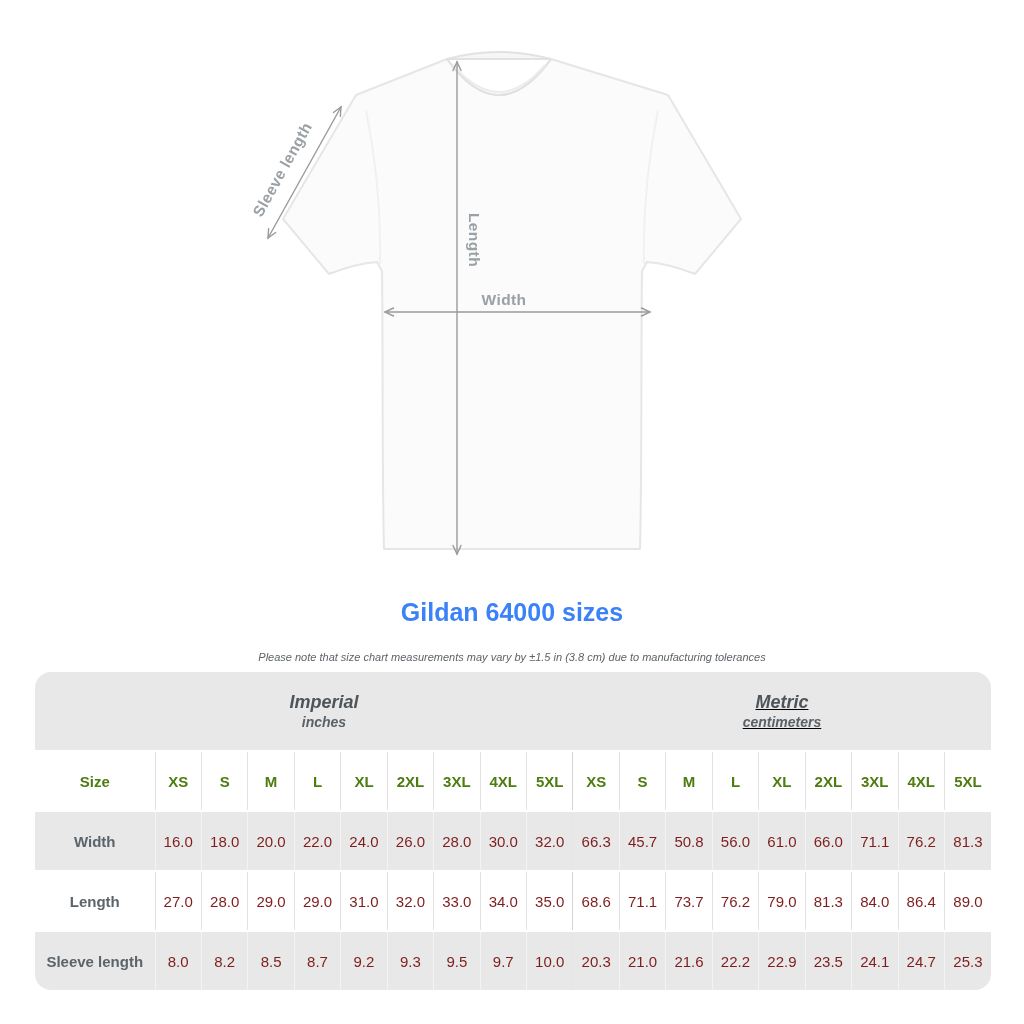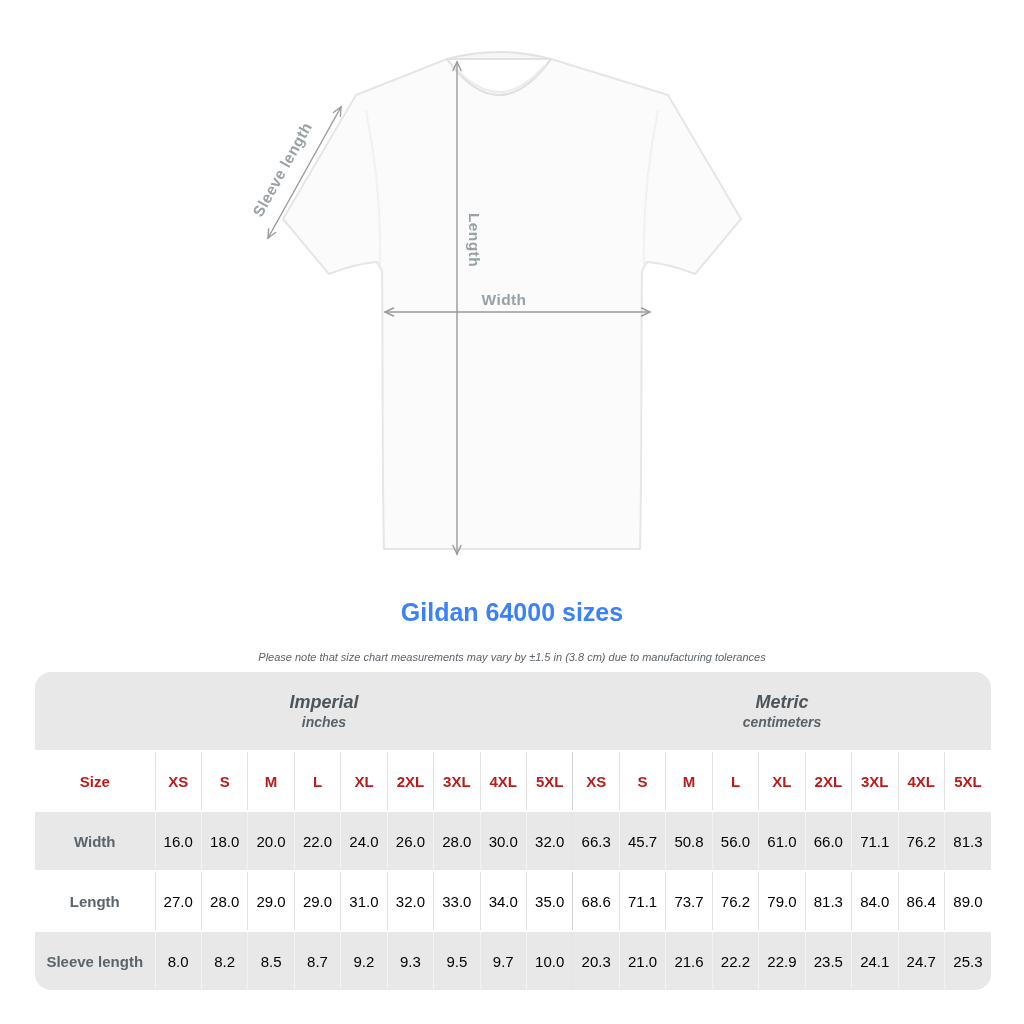--- a/index.html
+++ b/index.html
@@ -22,28 +22,28 @@
   
   .table-wrap{
     position:absolute;top:672px;left:35px;width:956px;
     border-radius:16px;overflow:hidden;background:#ffffff;
   }
   table{width:100%;border-collapse:collapse;table-layout:fixed;}
   col.label-col{width:120px;}
   th,td{text-align:center;vertical-align:middle;padding:0;font-size:15px;}
   .unit-row th{background:#e8e8e8;height:78px;vertical-align:middle;}
   .unit-row th.imperial{padding-left:40px;}
-  .unit-row th.metric{}
+  .unit-row th.metric{text-decoration:underline;}
   .unit-name{font-size:18px;font-weight:bold;font-style:italic;color:#4d555a;}
   .unit-sub{margin-top:1px;font-size:14px;font-style:italic;color:#5a6167;}
   .size-row th{background:#ffffff;height:58px;border-top:2px solid #ffffff;
-               font-weight:bold;color:#b91c1c;}
+               font-weight:bold;color:#4d7c0f;}
   tbody th,tbody td{height:58px;border-top:2px solid #ffffff;}
   tbody th.row-label{font-weight:bold;color:#5b646a;}
-  tbody td{color:#000000;font-weight:normal;}
+  tbody td{color:#7f1d1d;font-weight:normal;}
   tr.alt th,tr.alt td{background:#e8e8e8;}
   tr.plain th,tr.plain td{background:#ffffff;}
   
   .size-row th:not(:first-child),
   tr.plain td,
   tr.plain th.row-label + td{border-left:1px solid #e2e2e2;}
   tr.alt td{border-left:1px solid #f3f3f3;}
   .size-row th.grp,tr.plain td.grp{border-left-color:#d4d4d4;}
   tr.alt td.grp{border-left-color:#e4e4e4;}
 </style>

